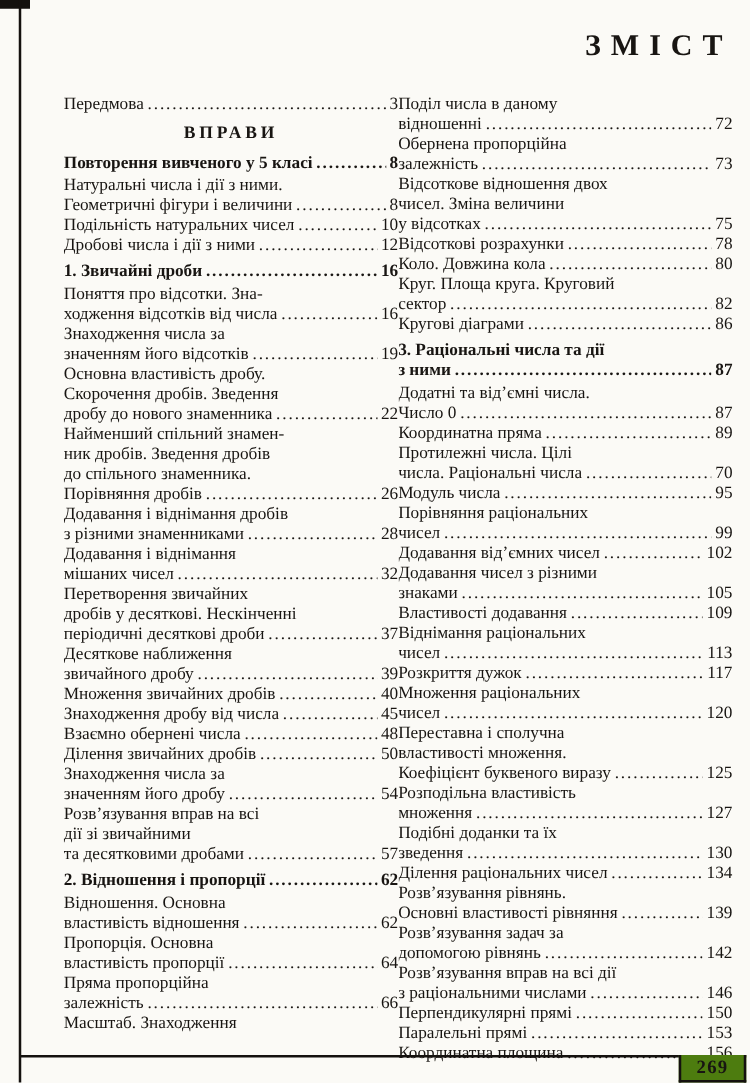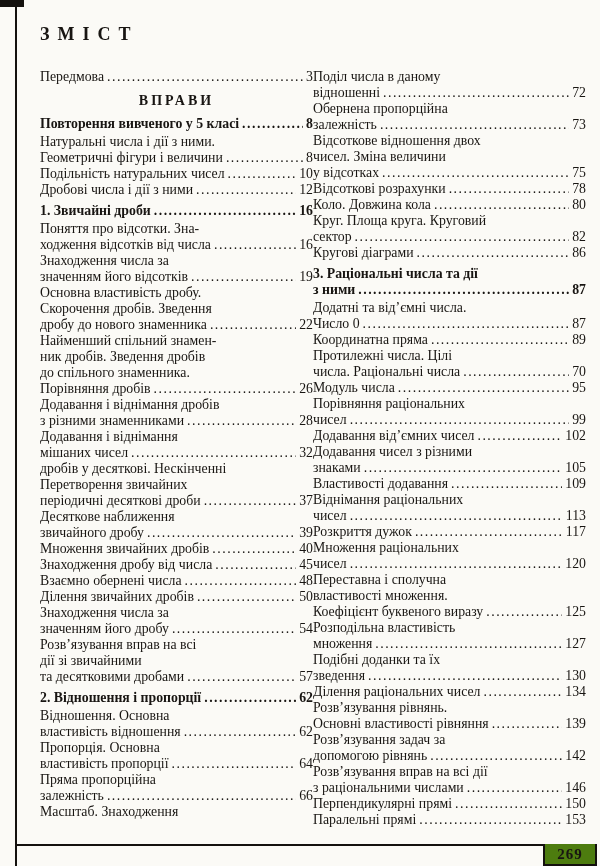--- a/index.html
+++ b/index.html
@@ -15,24 +15,24 @@
   .scan-corner{position:absolute;left:0;top:0;width:24px;height:7px;background:#14110e;}
   .bottom-rule{position:absolute;left:16px;right:3px;bottom:20px;height:2px;background:#14110e;}
   .pagenum-box{
     position:absolute;right:3px;bottom:0;width:50px;height:20px;
     border:2px solid #14110e;border-top:none;background:#4d7c0f;
     display:flex;align-items:center;justify-content:center;
     font-weight:700;font-size:15px;letter-spacing:1px;
   }
   .content{position:relative;padding:20px 14px 0 40px;}
   .toc-title{
-    text-align:left;font-weight:700;font-size:18px;letter-spacing:8px;
+    text-align:right;font-weight:700;font-size:24px;letter-spacing:8px;
     margin:4px 0 24px 0;
   }
-  .toc-columns{display:flex;gap:0;}
+  .toc-columns{display:flex;gap:0;margin-left:11px;}
   .col{width:50%;min-width:0;}
   .line{
     white-space:nowrap;overflow:hidden;
     font-size:13.8px;line-height:16px;height:16px;
   }
   .line.last{display:flex;align-items:baseline;}
   .txt{flex:0 1 auto;white-space:nowrap;}
   .dots{flex:1 1 8px;overflow:hidden;white-space:nowrap;min-width:6px;}
   .dots::before{
     content:"..................................................................................";
@@ -145,22 +145,22 @@
         </div>
         <div class="entry">
           <div class="line">Додавання і віднімання</div>
           <div class="line last">
             <span class="txt">мішаних чисел</span>
             <span class="dots"></span>
             <span class="pg">32</span>
           </div>
         </div>
         <div class="entry">
+          <div class="line">Перетворення звичайних</div>
           <div class="line">дробів у десяткові. Нескінченні</div>
-          <div class="line">Перетворення звичайних</div>
           <div class="line last">
             <span class="txt">періодичні десяткові дроби</span>
             <span class="dots"></span>
             <span class="pg">37</span>
           </div>
         </div>
         <div class="entry">
           <div class="line">Десяткове наближення</div>
           <div class="line last">
             <span class="txt">звичайного дробу</span>
@@ -455,20 +455,27 @@
             <span class="txt">Перпендикулярні прямі</span>
             <span class="dots"></span>
             <span class="pg">150</span>
           </div>
         </div>
         <div class="entry">
           <div class="line last">
             <span class="txt">Паралельні прямі</span>
             <span class="dots"></span>
             <span class="pg">153</span>
+          </div>
+        </div>
+        <div class="entry">
+          <div class="line last">
+            <span class="txt">Координатна площина</span>
+            <span class="dots"></span>
+            <span class="pg">156</span>
           </div>
         </div>
       </div>
   </div>
 </div>
 
 <div class="bottom-rule"></div>
 <div class="pagenum-box">269</div>
 
 </body></html>

